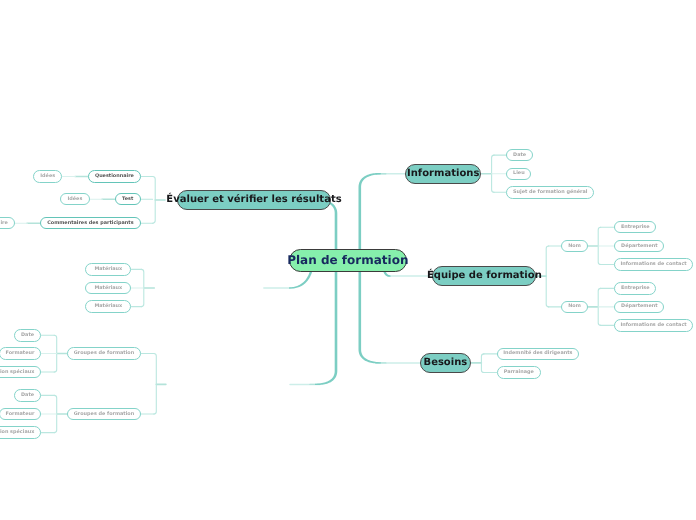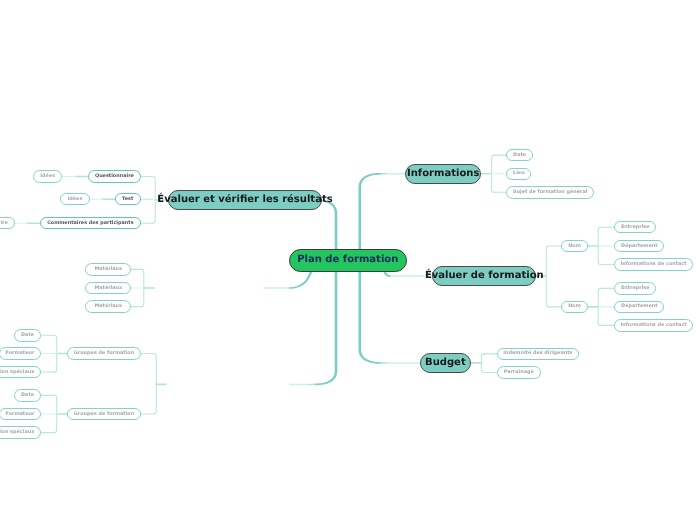--- a/index.html
+++ b/index.html
@@ -5,22 +5,22 @@
 <style>
   html,body{margin:0;padding:0;background:#ffffff;}
   body{width:696px;height:520px;overflow:hidden;
        font-family:"DejaVu Sans","Liberation Sans",sans-serif;
        text-rendering:geometricPrecision;}
   #canvas{position:relative;width:696px;height:520px;background:#ffffff;}
   svg#edges{position:absolute;left:0;top:0;width:696px;height:520px;}
   .node{position:absolute;box-sizing:border-box;display:flex;align-items:center;
         justify-content:center;white-space:nowrap;border-radius:999px;
         line-height:1;filter:opacity(0.999);}
-  .node.root{background:#22c55e;border:1.7px solid #3b3b3b;color:#17295e;
-        font-weight:700;font-size:10px;letter-spacing:0px;}
+  .node.root{background:#86efac;border:1.7px solid #3b3b3b;color:#17295e;
+        font-weight:700;font-size:12px;letter-spacing:0px;}
   .node.branch{background:#7ccec3;border:1.5px solid #4a4a4a;color:#18181b;
         font-weight:700;font-size:10px;letter-spacing:0px;}
   .node.sub{background:#ffffff;border:1.25px solid #63c4b8;color:#555555;
         font-weight:700;font-size:4.9px;letter-spacing:0px;}
   .node.leaf{background:#ffffff;border:1.15px solid #84d3c9;color:#a8a8a8;
         font-weight:700;font-size:4.9px;letter-spacing:0px;}
 </style>
 </head>
 <body>
 
@@ -92,33 +92,33 @@
 <path d="M380.79 173.08 L379.26 173.01 L377.77 173.02 L376.33 173.09 L374.93 173.20 L373.59 173.35 L372.30 173.55 L371.06 173.80 L369.87 174.09 L368.73 174.42 L367.64 174.80 L366.61 175.22 L365.63 175.69 L364.71 176.21 L363.84 176.78 L363.03 177.39 L362.28 178.06 L361.59 178.77 L360.97 179.53 L360.41 180.34 L359.92 181.19 L359.50 182.09 L359.15 183.04 L358.88 184.02 L358.68 185.04 L358.55 186.10 L358.50 187.20 L358.50 349.40 L358.54 350.50 L358.66 351.56 L358.85 352.58 L359.12 353.57 L359.47 354.52 L359.89 355.42 L360.38 356.28 L360.94 357.09 L361.57 357.85 L362.26 358.56 L363.02 359.22 L363.83 359.83 L364.70 360.39 L365.63 360.91 L366.61 361.37 L367.65 361.79 L368.74 362.16 L369.88 362.48 L371.07 362.76 L372.31 363.00 L373.60 363.19 L374.94 363.34 L376.33 363.45 L377.77 363.52 L379.26 363.54 L380.79 363.52 L380.81 362.28 L379.30 362.22 L377.85 362.12 L376.46 361.98 L375.13 361.81 L373.85 361.59 L372.64 361.34 L371.48 361.05 L370.39 360.72 L369.35 360.36 L368.38 359.97 L367.47 359.54 L366.63 359.08 L365.85 358.59 L365.13 358.07 L364.47 357.52 L363.88 356.94 L363.34 356.33 L362.87 355.69 L362.45 355.03 L362.09 354.33 L361.79 353.60 L361.54 352.84 L361.35 352.04 L361.21 351.20 L361.13 350.32 L361.10 349.40 L361.10 187.20 L361.11 186.28 L361.19 185.40 L361.32 184.56 L361.51 183.75 L361.76 182.99 L362.07 182.26 L362.43 181.56 L362.85 180.89 L363.32 180.25 L363.86 179.65 L364.46 179.07 L365.12 178.52 L365.84 178.01 L366.63 177.52 L367.48 177.07 L368.39 176.65 L369.36 176.26 L370.39 175.91 L371.49 175.59 L372.65 175.31 L373.86 175.06 L375.13 174.85 L376.47 174.68 L377.85 174.54 L379.30 174.43 L380.81 174.32 Z" fill="#7ccec3" stroke="none"></path>
 <path d="M314.99 200.62 L316.50 200.73 L317.95 200.84 L319.33 200.98 L320.67 201.15 L321.94 201.36 L323.15 201.61 L324.31 201.89 L325.41 202.21 L326.44 202.56 L327.41 202.95 L328.32 203.37 L329.17 203.82 L329.96 204.31 L330.68 204.82 L331.34 205.37 L331.94 205.95 L332.48 206.55 L332.95 207.19 L333.37 207.86 L333.73 208.56 L334.04 209.29 L334.29 210.05 L334.48 210.86 L334.61 211.70 L334.69 212.58 L334.70 213.50 L334.70 370.90 L334.67 371.82 L334.59 372.70 L334.45 373.54 L334.26 374.34 L334.01 375.10 L333.71 375.83 L333.35 376.53 L332.93 377.19 L332.46 377.83 L331.92 378.44 L331.33 379.02 L330.67 379.57 L329.95 380.09 L329.17 380.58 L328.33 381.04 L327.42 381.47 L326.45 381.86 L325.41 382.22 L324.32 382.55 L323.16 382.84 L321.95 383.09 L320.67 383.31 L319.34 383.48 L317.95 383.62 L316.50 383.72 L314.99 383.78 L315.01 385.02 L316.54 385.04 L318.03 385.02 L319.47 384.95 L320.86 384.84 L322.20 384.69 L323.49 384.50 L324.73 384.26 L325.92 383.98 L327.06 383.66 L328.15 383.29 L329.19 382.87 L330.17 382.41 L331.10 381.89 L331.97 381.33 L332.78 380.72 L333.54 380.06 L334.23 379.35 L334.86 378.59 L335.42 377.78 L335.91 376.92 L336.33 376.02 L336.68 375.07 L336.95 374.08 L337.14 373.06 L337.26 372.00 L337.30 370.90 L337.30 213.50 L337.25 212.40 L337.12 211.34 L336.92 210.32 L336.65 209.34 L336.30 208.39 L335.88 207.49 L335.39 206.64 L334.83 205.83 L334.21 205.07 L333.52 204.36 L332.77 203.69 L331.96 203.08 L331.09 202.51 L330.17 201.99 L329.19 201.52 L328.16 201.10 L327.07 200.72 L325.93 200.39 L324.74 200.10 L323.50 199.85 L322.21 199.65 L320.87 199.50 L319.47 199.39 L318.03 199.32 L316.54 199.31 L315.01 199.38 Z" fill="#7ccec3" stroke="none"></path>
 <path d="M383.52 272.08 L383.64 272.42 L383.78 272.77 L383.93 273.10 L384.09 273.42 L384.26 273.72 L384.44 274.01 L384.63 274.28 L384.82 274.54 L385.03 274.79 L385.25 275.02 L385.47 275.24 L385.70 275.44 L385.94 275.63 L386.19 275.80 L386.44 275.96 L386.70 276.10 L386.96 276.22 L387.22 276.34 L387.49 276.44 L387.76 276.52 L388.03 276.59 L388.31 276.65 L388.58 276.70 L388.86 276.73 L389.14 276.75 L389.42 276.77 L389.70 276.77 L389.98 276.76 L390.26 276.75 L390.53 276.72 L390.55 275.48 L390.30 275.45 L390.06 275.41 L389.83 275.36 L389.60 275.31 L389.38 275.25 L389.17 275.19 L388.96 275.12 L388.76 275.04 L388.57 274.96 L388.38 274.87 L388.20 274.77 L388.03 274.67 L387.86 274.56 L387.70 274.44 L387.55 274.32 L387.39 274.19 L387.25 274.05 L387.11 273.91 L386.97 273.76 L386.84 273.59 L386.71 273.42 L386.58 273.24 L386.46 273.05 L386.34 272.84 L386.22 272.62 L386.11 272.39 L386.00 272.15 L385.89 271.89 L385.79 271.62 L385.68 271.32 Z" fill="#7ccec3" stroke="none"></path>
 <path d="M309.92 271.32 L309.50 272.50 L309.07 273.60 L308.62 274.65 L308.15 275.65 L307.65 276.60 L307.13 277.51 L306.60 278.36 L306.04 279.17 L305.46 279.93 L304.86 280.64 L304.25 281.32 L303.61 281.95 L302.95 282.55 L302.28 283.10 L301.58 283.62 L300.87 284.10 L300.14 284.54 L299.39 284.95 L298.62 285.32 L297.83 285.66 L297.02 285.97 L296.20 286.25 L295.35 286.49 L294.49 286.71 L293.62 286.89 L292.72 287.04 L291.81 287.17 L290.89 287.27 L289.95 287.34 L288.99 287.38 L289.00 288.62 L289.99 288.64 L290.97 288.62 L291.94 288.58 L292.91 288.50 L293.86 288.39 L294.80 288.25 L295.73 288.07 L296.65 287.86 L297.56 287.61 L298.45 287.32 L299.33 286.99 L300.20 286.62 L301.04 286.21 L301.88 285.75 L302.69 285.25 L303.48 284.71 L304.26 284.12 L305.01 283.48 L305.74 282.80 L306.45 282.07 L307.14 281.30 L307.79 280.47 L308.43 279.60 L309.04 278.67 L309.62 277.70 L310.17 276.68 L310.69 275.60 L311.19 274.47 L311.66 273.30 L312.08 272.08 Z" fill="#7ccec3" stroke="none"></path>
 </svg>
 <div class="node root" style="left:289.0px;top:248.8px;width:117.6px;height:22.9px">Plan de formation</div>
 <div class="node branch" style="left:405.1px;top:163.7px;width:76.2px;height:20.0px">Informations</div>
 <div class="node leaf" style="left:506.3px;top:148.8px;width:26.6px;height:12.6px">Date</div>
 <div class="node leaf" style="left:506.3px;top:167.5px;width:25.1px;height:12.6px">Lieu</div>
 <div class="node leaf" style="left:506.3px;top:186.0px;width:87.8px;height:12.6px">Sujet de formation général</div>
-<div class="node branch" style="left:432.4px;top:266.0px;width:103.9px;height:20.2px">Évaluer de formation</div>
+<div class="node branch" style="left:432.4px;top:266.0px;width:103.9px;height:20.2px">Équipe de formation</div>
 <div class="node leaf" style="left:561.0px;top:239.7px;width:27.1px;height:12.6px">Nom</div>
 <div class="node leaf" style="left:614.2px;top:220.9px;width:42.1px;height:12.6px">Entreprise</div>
 <div class="node leaf" style="left:614.2px;top:239.7px;width:50.3px;height:12.6px">Département</div>
 <div class="node leaf" style="left:614.2px;top:258.2px;width:78.7px;height:12.6px">Informations de contact</div>
 <div class="node leaf" style="left:561.0px;top:300.6px;width:27.1px;height:12.6px">Nom</div>
 <div class="node leaf" style="left:614.2px;top:282.1px;width:42.1px;height:12.6px">Entreprise</div>
 <div class="node leaf" style="left:614.2px;top:300.6px;width:50.3px;height:12.6px">Département</div>
 <div class="node leaf" style="left:614.2px;top:319.1px;width:78.7px;height:12.6px">Informations de contact</div>
-<div class="node branch" style="left:419.7px;top:352.8px;width:51.4px;height:20.1px">Budget</div>
+<div class="node branch" style="left:419.7px;top:352.8px;width:51.4px;height:20.1px">Besoins</div>
 <div class="node leaf" style="left:496.9px;top:347.6px;width:81.9px;height:12.6px">Indemnité des dirigeants</div>
 <div class="node leaf" style="left:496.9px;top:366.2px;width:43.8px;height:12.6px">Parrainage</div>
-<div class="node branch" style="left:168px;top:189.9px;width:154px;height:20.2px">Évaluer et vérifier les résultats</div>
+<div class="node branch" style="left:177px;top:189.9px;width:154px;height:20.2px">Évaluer et vérifier les résultats</div>
 <div class="node sub" style="left:88.1px;top:170.2px;width:52.7px;height:12.6px">Questionnaire</div>
 <div class="node leaf" style="left:32.9px;top:170.2px;width:29.6px;height:12.6px">Idées</div>
 <div class="node sub" style="left:114.5px;top:192.9px;width:26.4px;height:12.6px">Test</div>
 <div class="node leaf" style="left:60.1px;top:192.9px;width:29.6px;height:12.6px">Idées</div>
 <div class="node sub" style="left:39.9px;top:216.9px;width:101.0px;height:12.6px">Commentaires des participants</div>
 <div class="node leaf" style="left:-38.0px;top:216.9px;width:52.7px;height:12.6px">Questionnaire</div>
 <div class="node leaf" style="left:85.3px;top:263.1px;width:46.1px;height:12.6px">Matériaux</div>
 <div class="node leaf" style="left:85.3px;top:281.7px;width:46.1px;height:12.6px">Matériaux</div>
 <div class="node leaf" style="left:85.3px;top:300.3px;width:46.1px;height:12.6px">Matériaux</div>
 <div class="node leaf" style="left:67.1px;top:347.2px;width:73.8px;height:12.6px">Groupes de formation</div>

